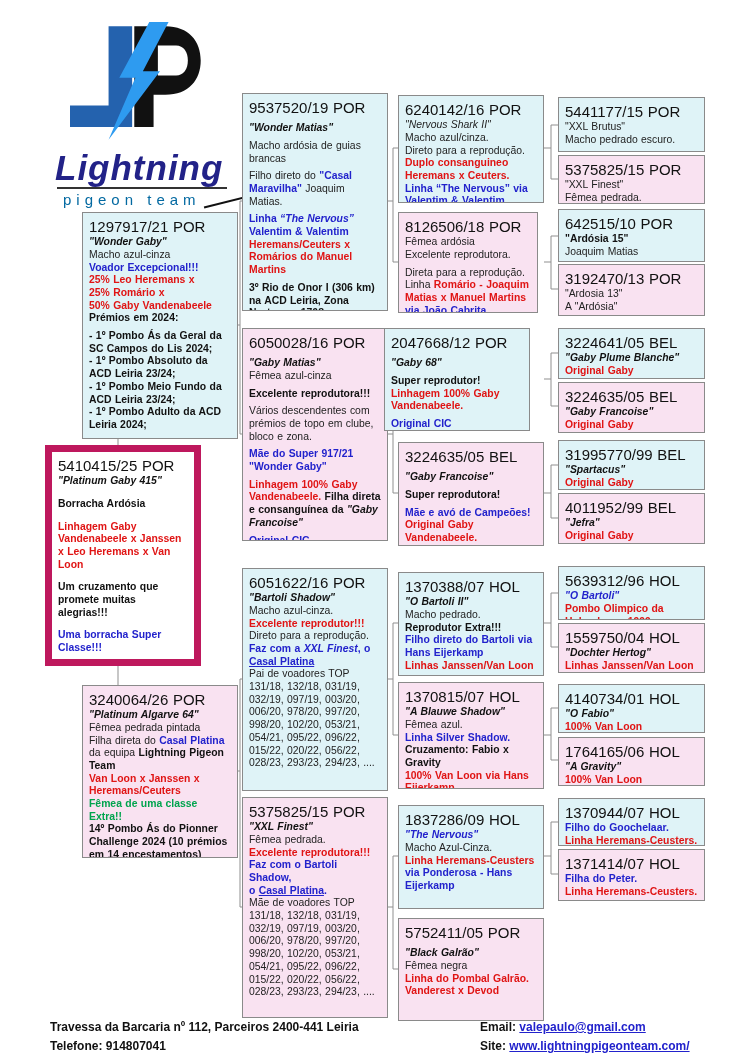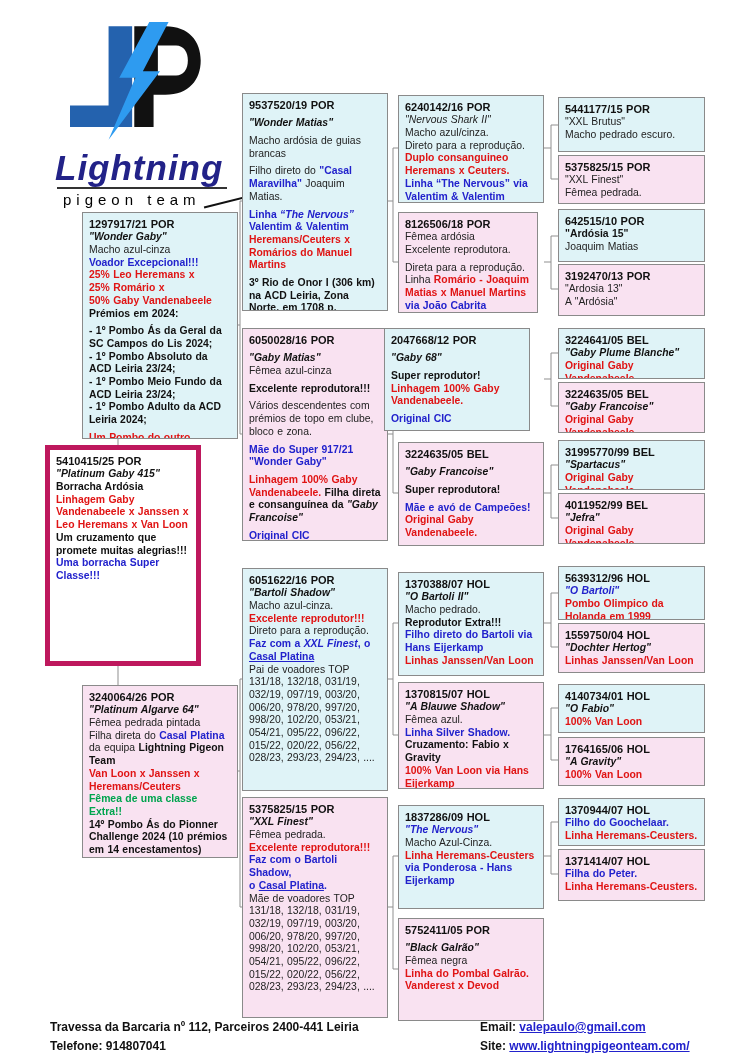--- a/index.html
+++ b/index.html
@@ -3,37 +3,37 @@
 <meta charset="utf-8">
 <style>
   html,body{margin:0;padding:0;background:#ffffff;}
   .page{position:relative;width:750px;height:1059px;background:#fff;overflow:hidden;
         font-family:"Liberation Sans", sans-serif;}
   svg.wires{position:absolute;left:0;top:0;z-index:0;}
   .box{position:absolute;z-index:1;box-sizing:border-box;border:1px solid #8a8a8a;
        padding:5px 6px;overflow:hidden;}
   .box.blue{background:var(--bgblue);}
   .box.pink{background:var(--bgpink);}
-  .box.white{background:#ffffff;border:5px solid #be185d;}
+  .box.white{background:#ffffff;border:7px solid #be185d;}
   .ln{font-size:10.4px;line-height:1.22;color:#222;word-spacing:0.5px;}
-  .ln:first-child{font-size:11px;font-weight:bold;color:#111;}
+  .ln:first-child{font-size:15px;font-weight:normal;color:#111;}
   .b{font-weight:bold;color:#111;}
   .i{font-style:italic;}
   .u{text-decoration:underline;}
   .r{color:var(--red);font-weight:bold;}
   .bl{color:var(--blue);font-weight:bold;}
   .g{color:var(--green);font-weight:bold;}
   .gap{margin-top:5px;}
-  .gap2{}
+  .gap2{margin-top:10px;}
   
   .logo{position:absolute;left:55px;top:22px;width:190px;z-index:1;}
   .brand{font-size:35px;font-weight:bold;font-style:italic;color:var(--navy);
          letter-spacing:1px;line-height:1;margin-top:4px;}
   .brandline{height:2px;background:#333;margin:2px 0 2px 2px;width:170px;}
-  .sub{font-size:15px;letter-spacing:5px;color:#000000;margin-left:8px;}
+  .sub{font-size:15px;letter-spacing:5px;color:#0369a1;margin-left:8px;}
   .swoosh{position:absolute;right:-28px;bottom:8px;width:70px;height:2px;background:#111;
           transform:rotate(-14deg);}
   
   .footer{position:absolute;left:0;top:1018px;width:750px;z-index:1;font-size:12px;font-weight:bold;color:#111;}
   .footer .left{position:absolute;left:50px;top:0;line-height:1.6;}
   .footer .right{position:absolute;left:480px;top:0;line-height:1.6;}
   a.link{color:var(--blue);text-decoration:underline;font-weight:bold;cursor:pointer;}
 </style>
 </head>
 <body>

